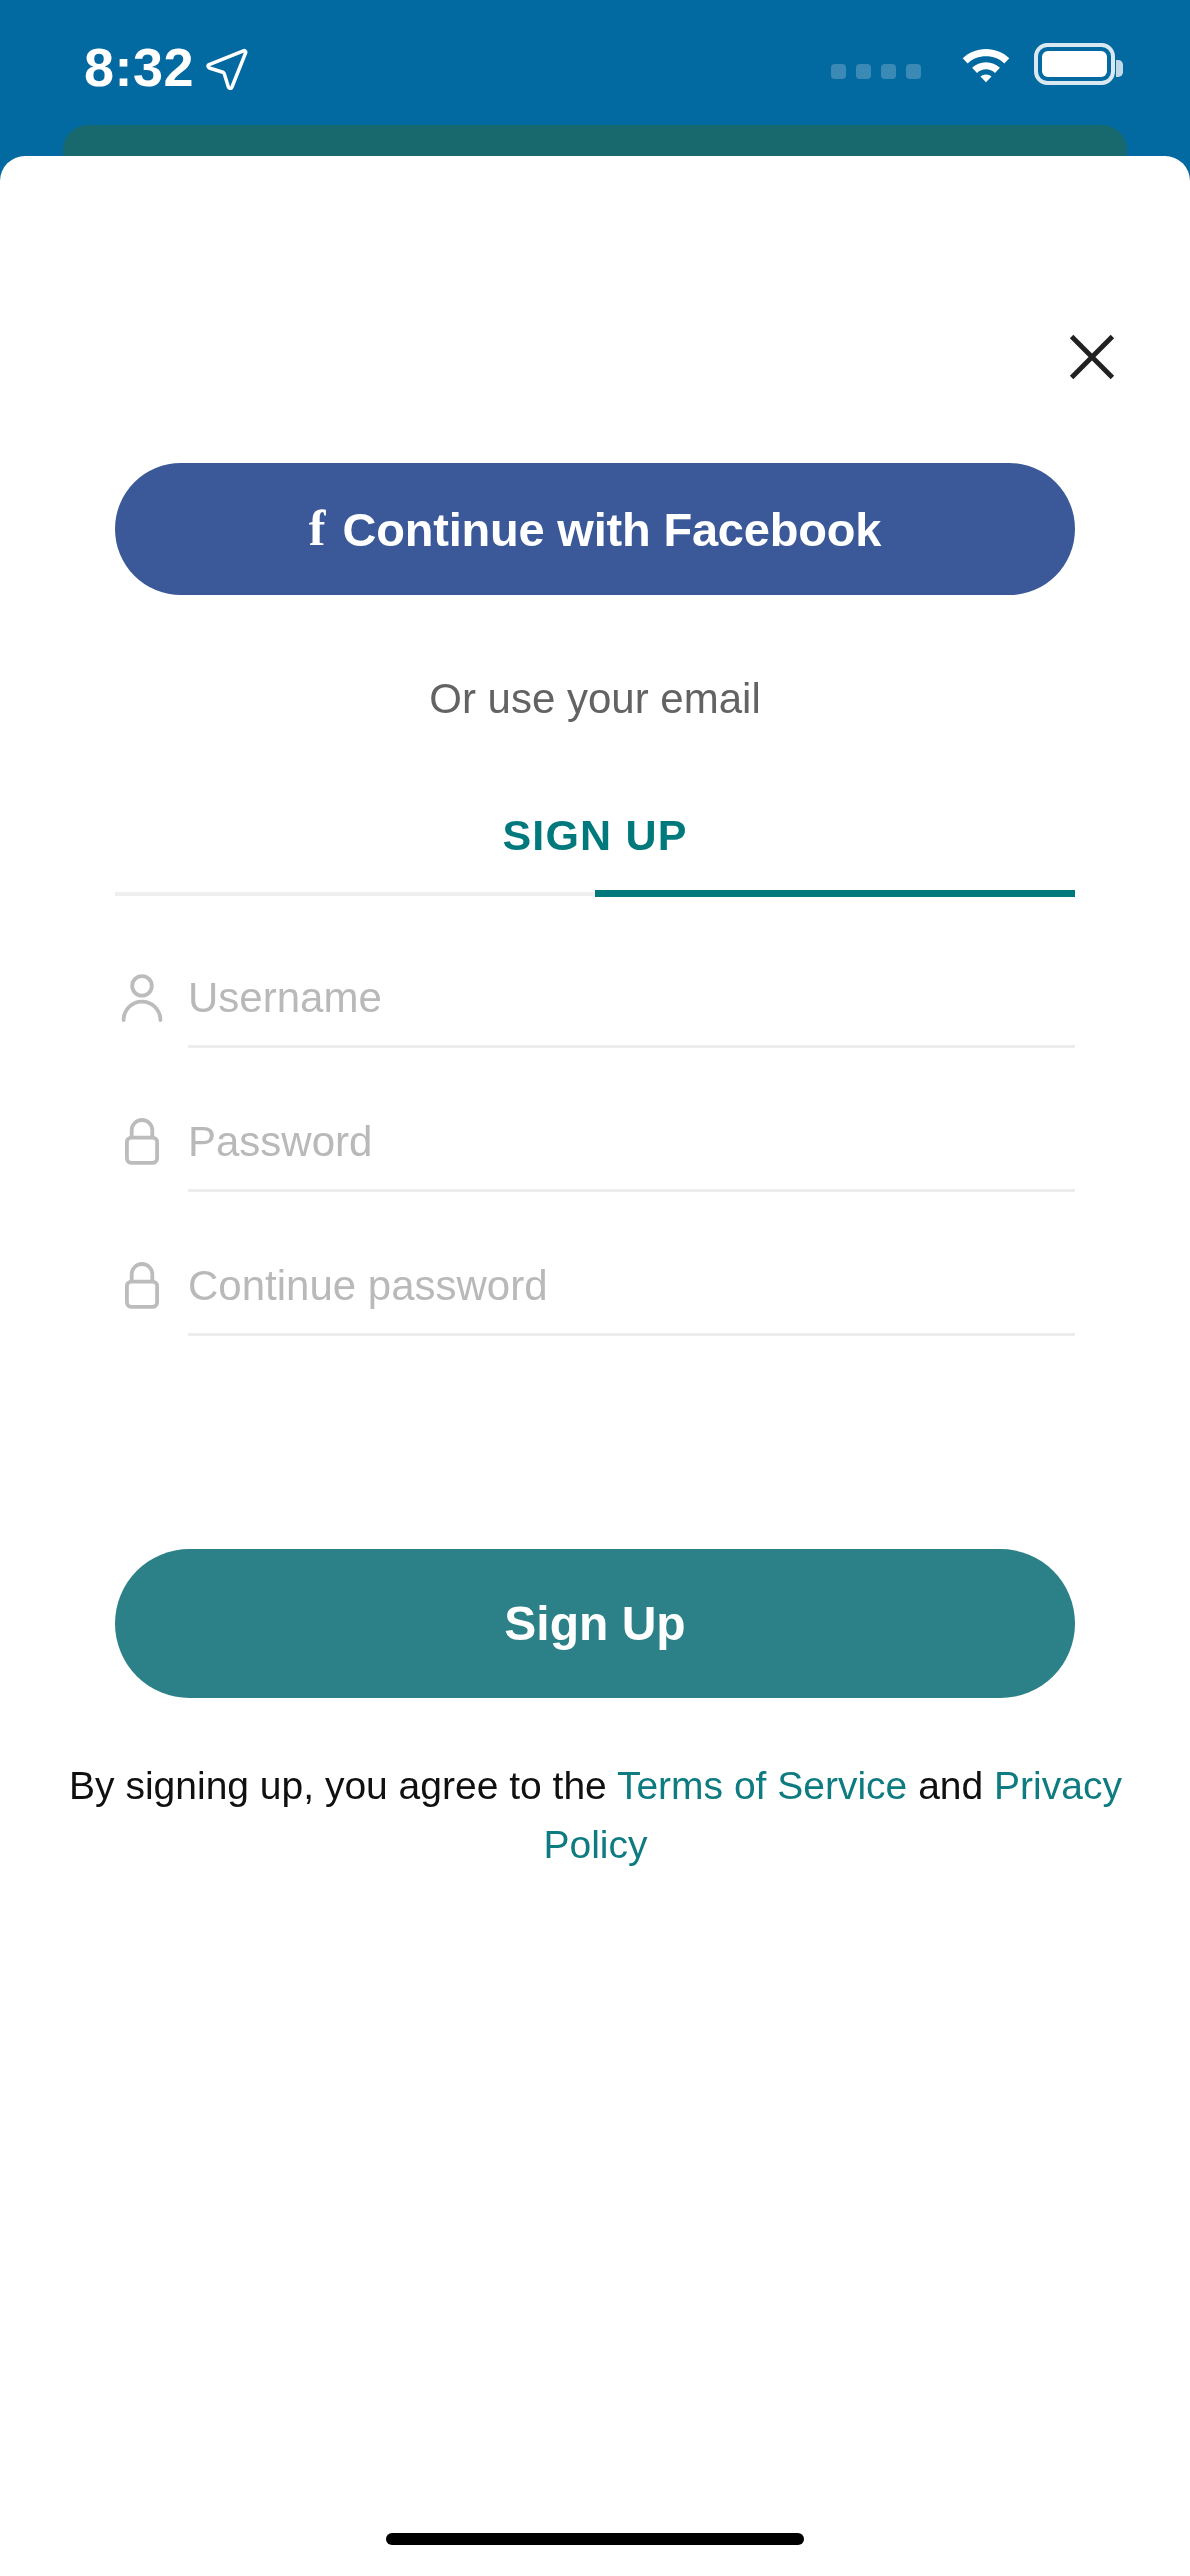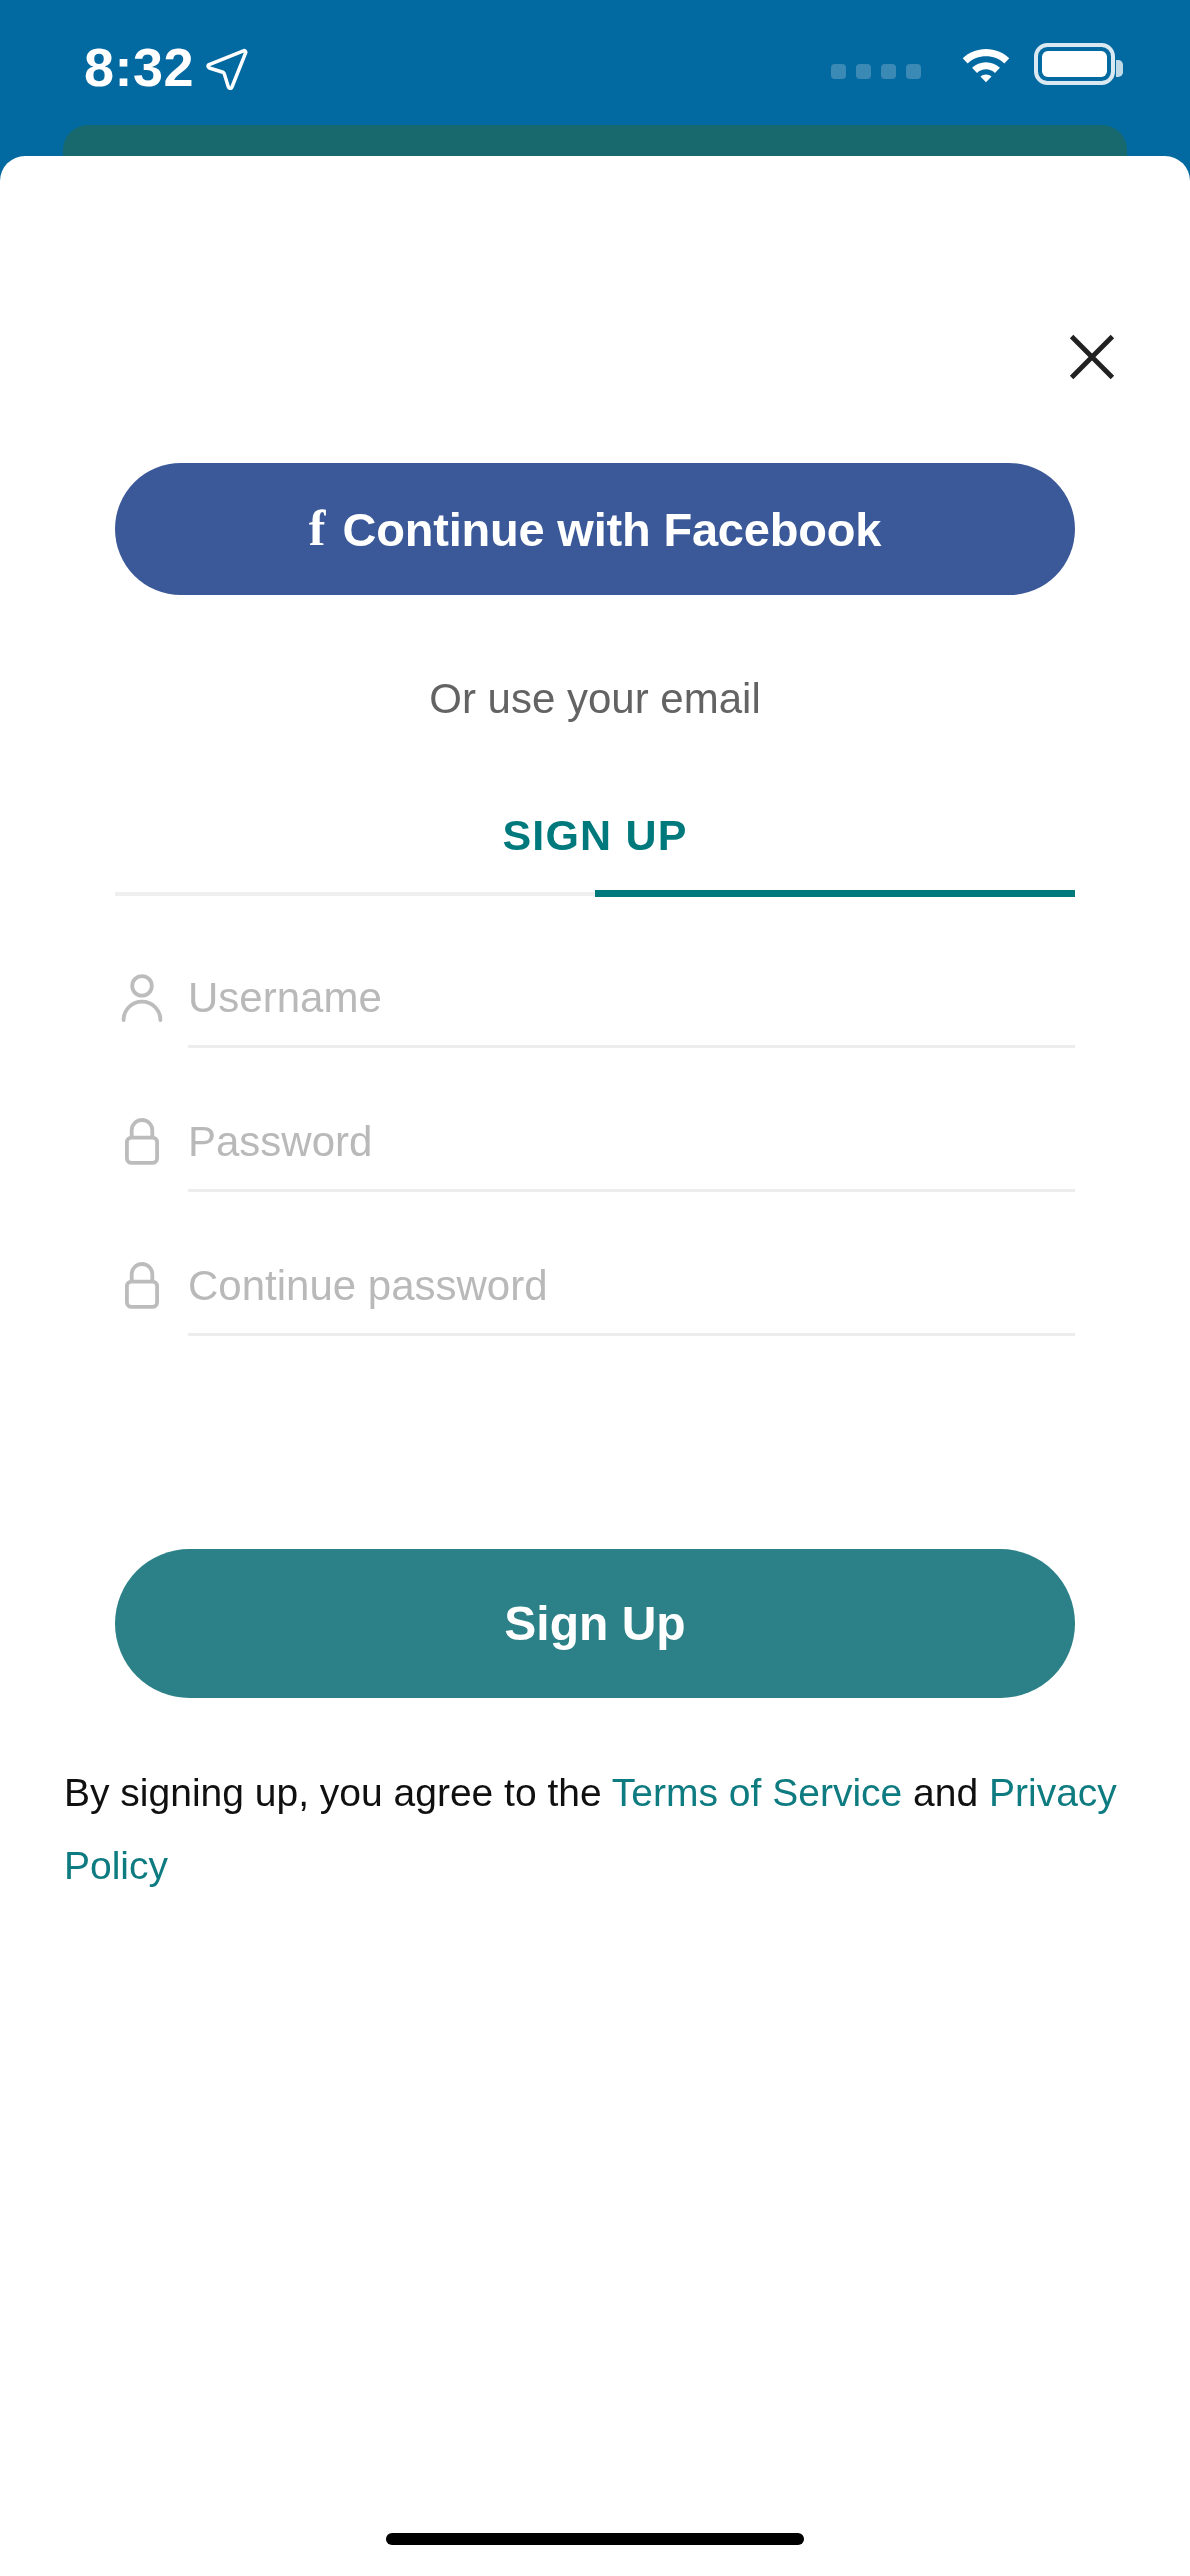--- a/index.html
+++ b/index.html
@@ -85,22 +85,22 @@
   
   .signup-btn{
     position:absolute;left:115px;top:1393px;width:960px;height:149px;
     background:#2b8187;border-radius:75px;
     display:flex;align-items:center;justify-content:center;cursor:pointer;
   }
   .signup-label{color:#ffffff;font-size:48px;font-weight:700;}
 
   
   .terms{
-    position:absolute;left:64px;top:1600px;width:1075px;text-align:left;
-    font-size:39px;line-height:73px;color:#101010;font-weight:400;
+    position:absolute;left:58px;top:1600px;width:1075px;text-align:center;
+    font-size:39px;line-height:59px;color:#101010;font-weight:400;
   }
   .terms a{color:#0d7b80;text-decoration:none;cursor:pointer;}
 
   
   .home-ind{
     position:absolute;left:50%;transform:translateX(-50%);bottom:31px;
     width:418px;height:12.5px;border-radius:7.7px;background:#000;
   }
 </style>
 </head>

